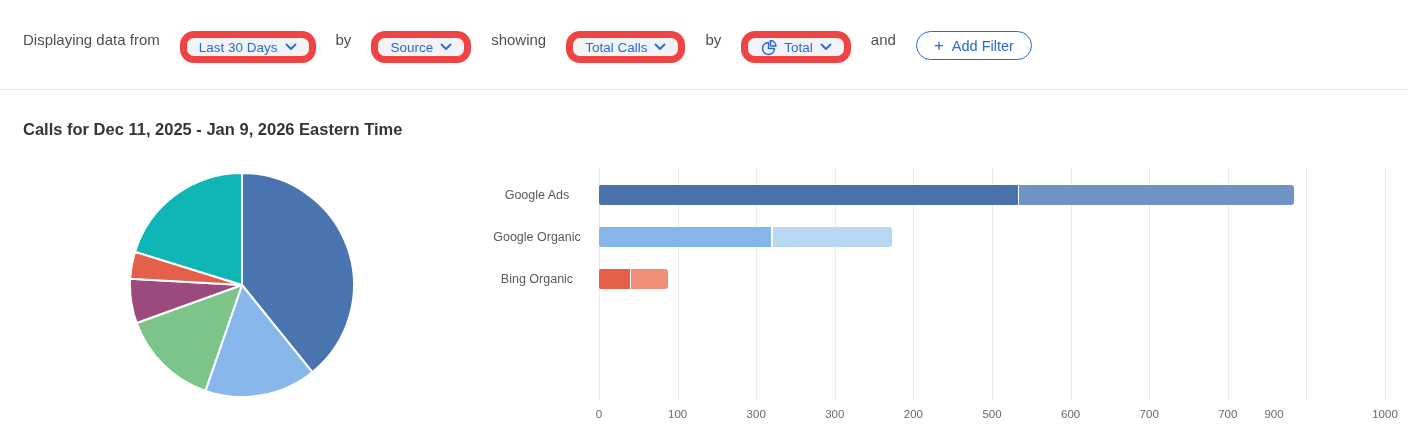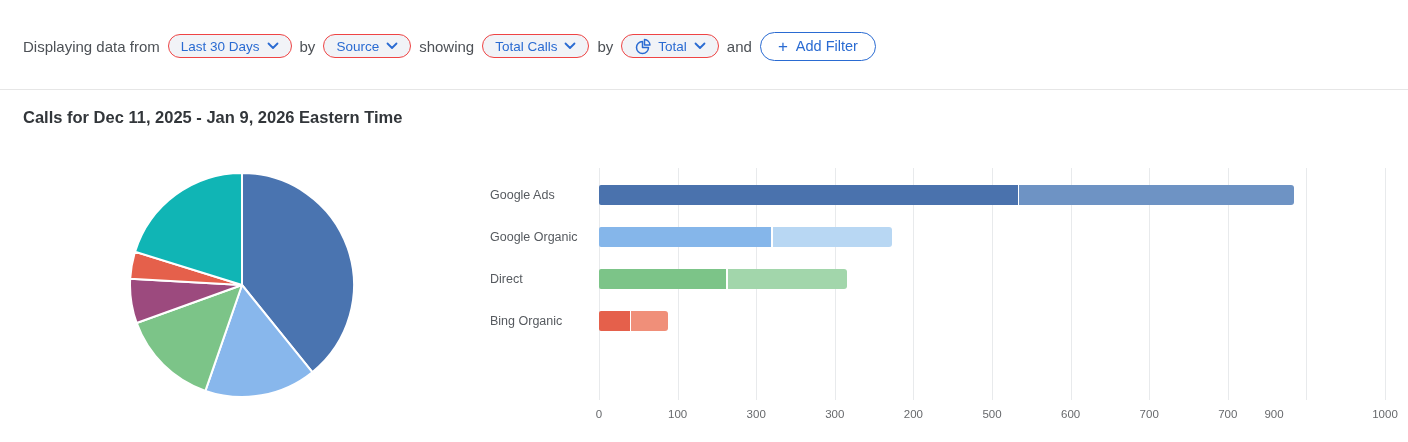--- a/index.html
+++ b/index.html
@@ -1,49 +1,49 @@
 <!DOCTYPE html>
 <html><head>
 <meta charset="utf-8">
 <style>
   * { margin:0; padding:0; box-sizing:border-box; }
   html,body { width:1408px; height:442px; background:#ffffff; overflow:hidden;
               font-family:"Liberation Sans", sans-serif; }
 
   
   .filter-bar { position:absolute; left:23px; top:31px; height:30px;
-                display:flex; align-items:center; gap:8px; }
+                display:flex; align-items:flex-start; gap:20px; }
   .fb-text { font-size:15px; color:#4d5156; white-space:nowrap; }
-  .pill { display:inline-flex; align-items:center; gap:7px; height:24px;
+  .pill { display:inline-flex; align-items:center; gap:7px; height:32px;
           padding:0 12px; border-radius:14px; background:#f1f3f7;
-          border:1px solid #ef4444; color:#2a6bd2; font-size:13.5px;
+          border:7px solid #ef4444; color:#2a6bd2; font-size:13.5px;
           font-family:inherit; cursor:pointer; white-space:nowrap; }
   .pill svg { display:block; }
   .add-filter { display:inline-flex; align-items:center; gap:8px; height:29px;
                 padding:0 17px; border-radius:15px; background:#ffffff;
                 border:1.5px solid #2a6bd2; color:#2a6bd2; font-size:14.5px;
                 font-family:inherit; cursor:pointer; white-space:nowrap; }
   .plus { font-size:17px; line-height:1; font-weight:400; }
 
   .divider { position:absolute; left:0; top:89px; width:1408px; height:1px;
              background:#e6e6e6; }
 
-  .page-title { position:absolute; left:23px; top:108px; font-size:16.5px;
+  .page-title { position:absolute; left:23px; top:120px; font-size:16.5px;
                 font-weight:700; color:#32363a; }
 
   
   .pie-wrap { position:absolute; left:128px; top:171px; width:228px; height:228px; }
 
   
   .bar-chart { position:absolute; left:490px; top:168px; width:918px; height:262px; }
   .grid { position:absolute; left:109px; top:0; width:800px; height:232px; }
   .gridline { position:absolute; top:0; bottom:0; width:1px; background:#e8eaec; }
   .rows { position:absolute; left:0; top:6px; width:918px; }
   .row { height:42px; display:flex; align-items:center; }
-  .row-label { width:94px; text-align:left; padding-right:15px; font-size:12.5px;
+  .row-label { width:94px; text-align:center; padding-right:15px; font-size:12.5px;
                color:#565a5f; white-space:nowrap; flex:0 0 109px;
                box-sizing:content-box; width:94px; flex-basis:94px; }
   .bar { display:flex; height:20px; }
   .seg { height:100%; }
   .seg1 { border-radius:2px 0 0 2px; margin-right:1.5px; }
   .seg2 { border-radius:0 3px 3px 0; }
   .ticks { position:absolute; left:109px; top:240px; width:800px; height:16px; }
   .tick { position:absolute; transform:translateX(-50%); font-size:11.5px;
           color:#67696c; }
 </style>
@@ -126,27 +126,20 @@
         </div>
       </div>
       <div class="row">
         <div class="row-label">Google Organic</div>
         <div class="bar">
           <div class="seg seg1" style="width: 172.1px; background: rgb(133, 182, 234);"></div>
           <div class="seg seg2" style="width: 119.5px; background: rgb(184, 215, 243);"></div>
         </div>
       </div>
       <div class="row">
-        <div class="row-label">Direct</div>
-        <div class="bar">
-          <div class="seg seg1" style="width: 127.3px; background: rgb(124, 196, 136);"></div>
-          <div class="seg seg2" style="width: 119.5px; background: rgb(162, 214, 171);"></div>
-        </div>
-      </div>
-      <div class="row">
         <div class="row-label">Bing Organic</div>
         <div class="bar">
           <div class="seg seg1" style="width: 30.7px; background: rgb(229, 96, 75);"></div>
           <div class="seg seg2" style="width: 36.9px; background: rgb(240, 143, 121);"></div>
         </div>
       </div>
     </div>
   <div class="ticks" id="ticks">
       <div class="tick" style="left: 0px;">0</div>
       <div class="tick" style="left: 78.6px;">100</div>

